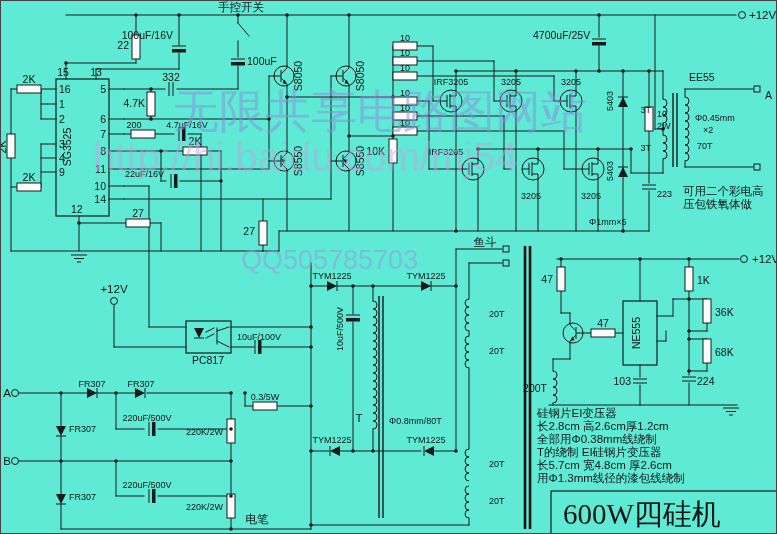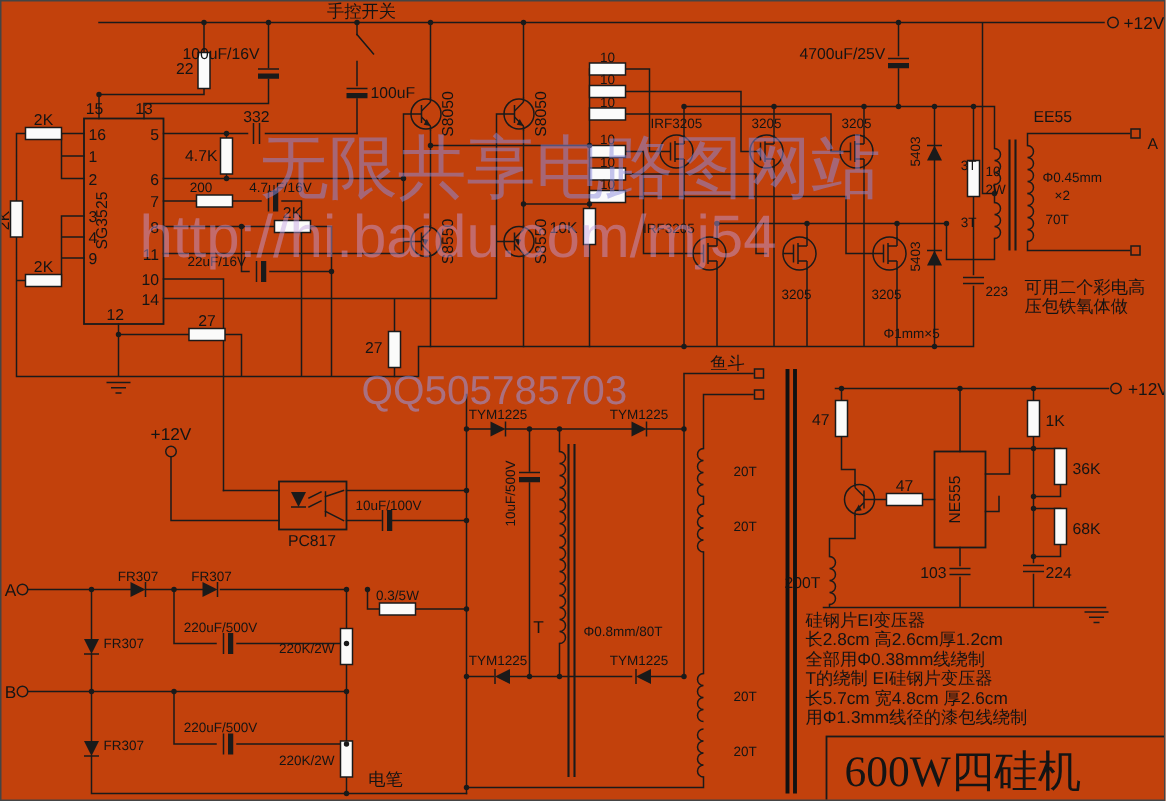--- a/index.html
+++ b/index.html
@@ -1,16 +1,16 @@
 <!DOCTYPE html>
 <html><head>
 <meta charset="utf-8">
 <style>
   html,body{margin:0;background:#ddd}
-  .stage{position:relative;width:777px;height:534px;background:#c2410c;
+  .stage{position:relative;width:777px;height:534px;background:#5eead4;
          font-family:"Liberation Sans","DejaVu Sans",sans-serif;overflow:hidden;
          border:1px solid #444;box-sizing:border-box}
   svg{position:absolute;left:0;top:0}
   .w{stroke:#1a1a1a;fill:none;stroke-width:1;stroke-linecap:square}
   .core{stroke:#1a1a1a;fill:none;stroke-width:1.4}
   .bold{stroke:#111;stroke-width:2.6;fill:none}
   defs line,defs path,defs circle,defs rect{stroke:#1a1a1a;fill:none;stroke-width:1}
   defs rect.body{fill:#fbfbfa}
   .f{fill:#1a1a1a !important;stroke:none !important}
   .dot{fill:#1a1a1a;stroke:none}

